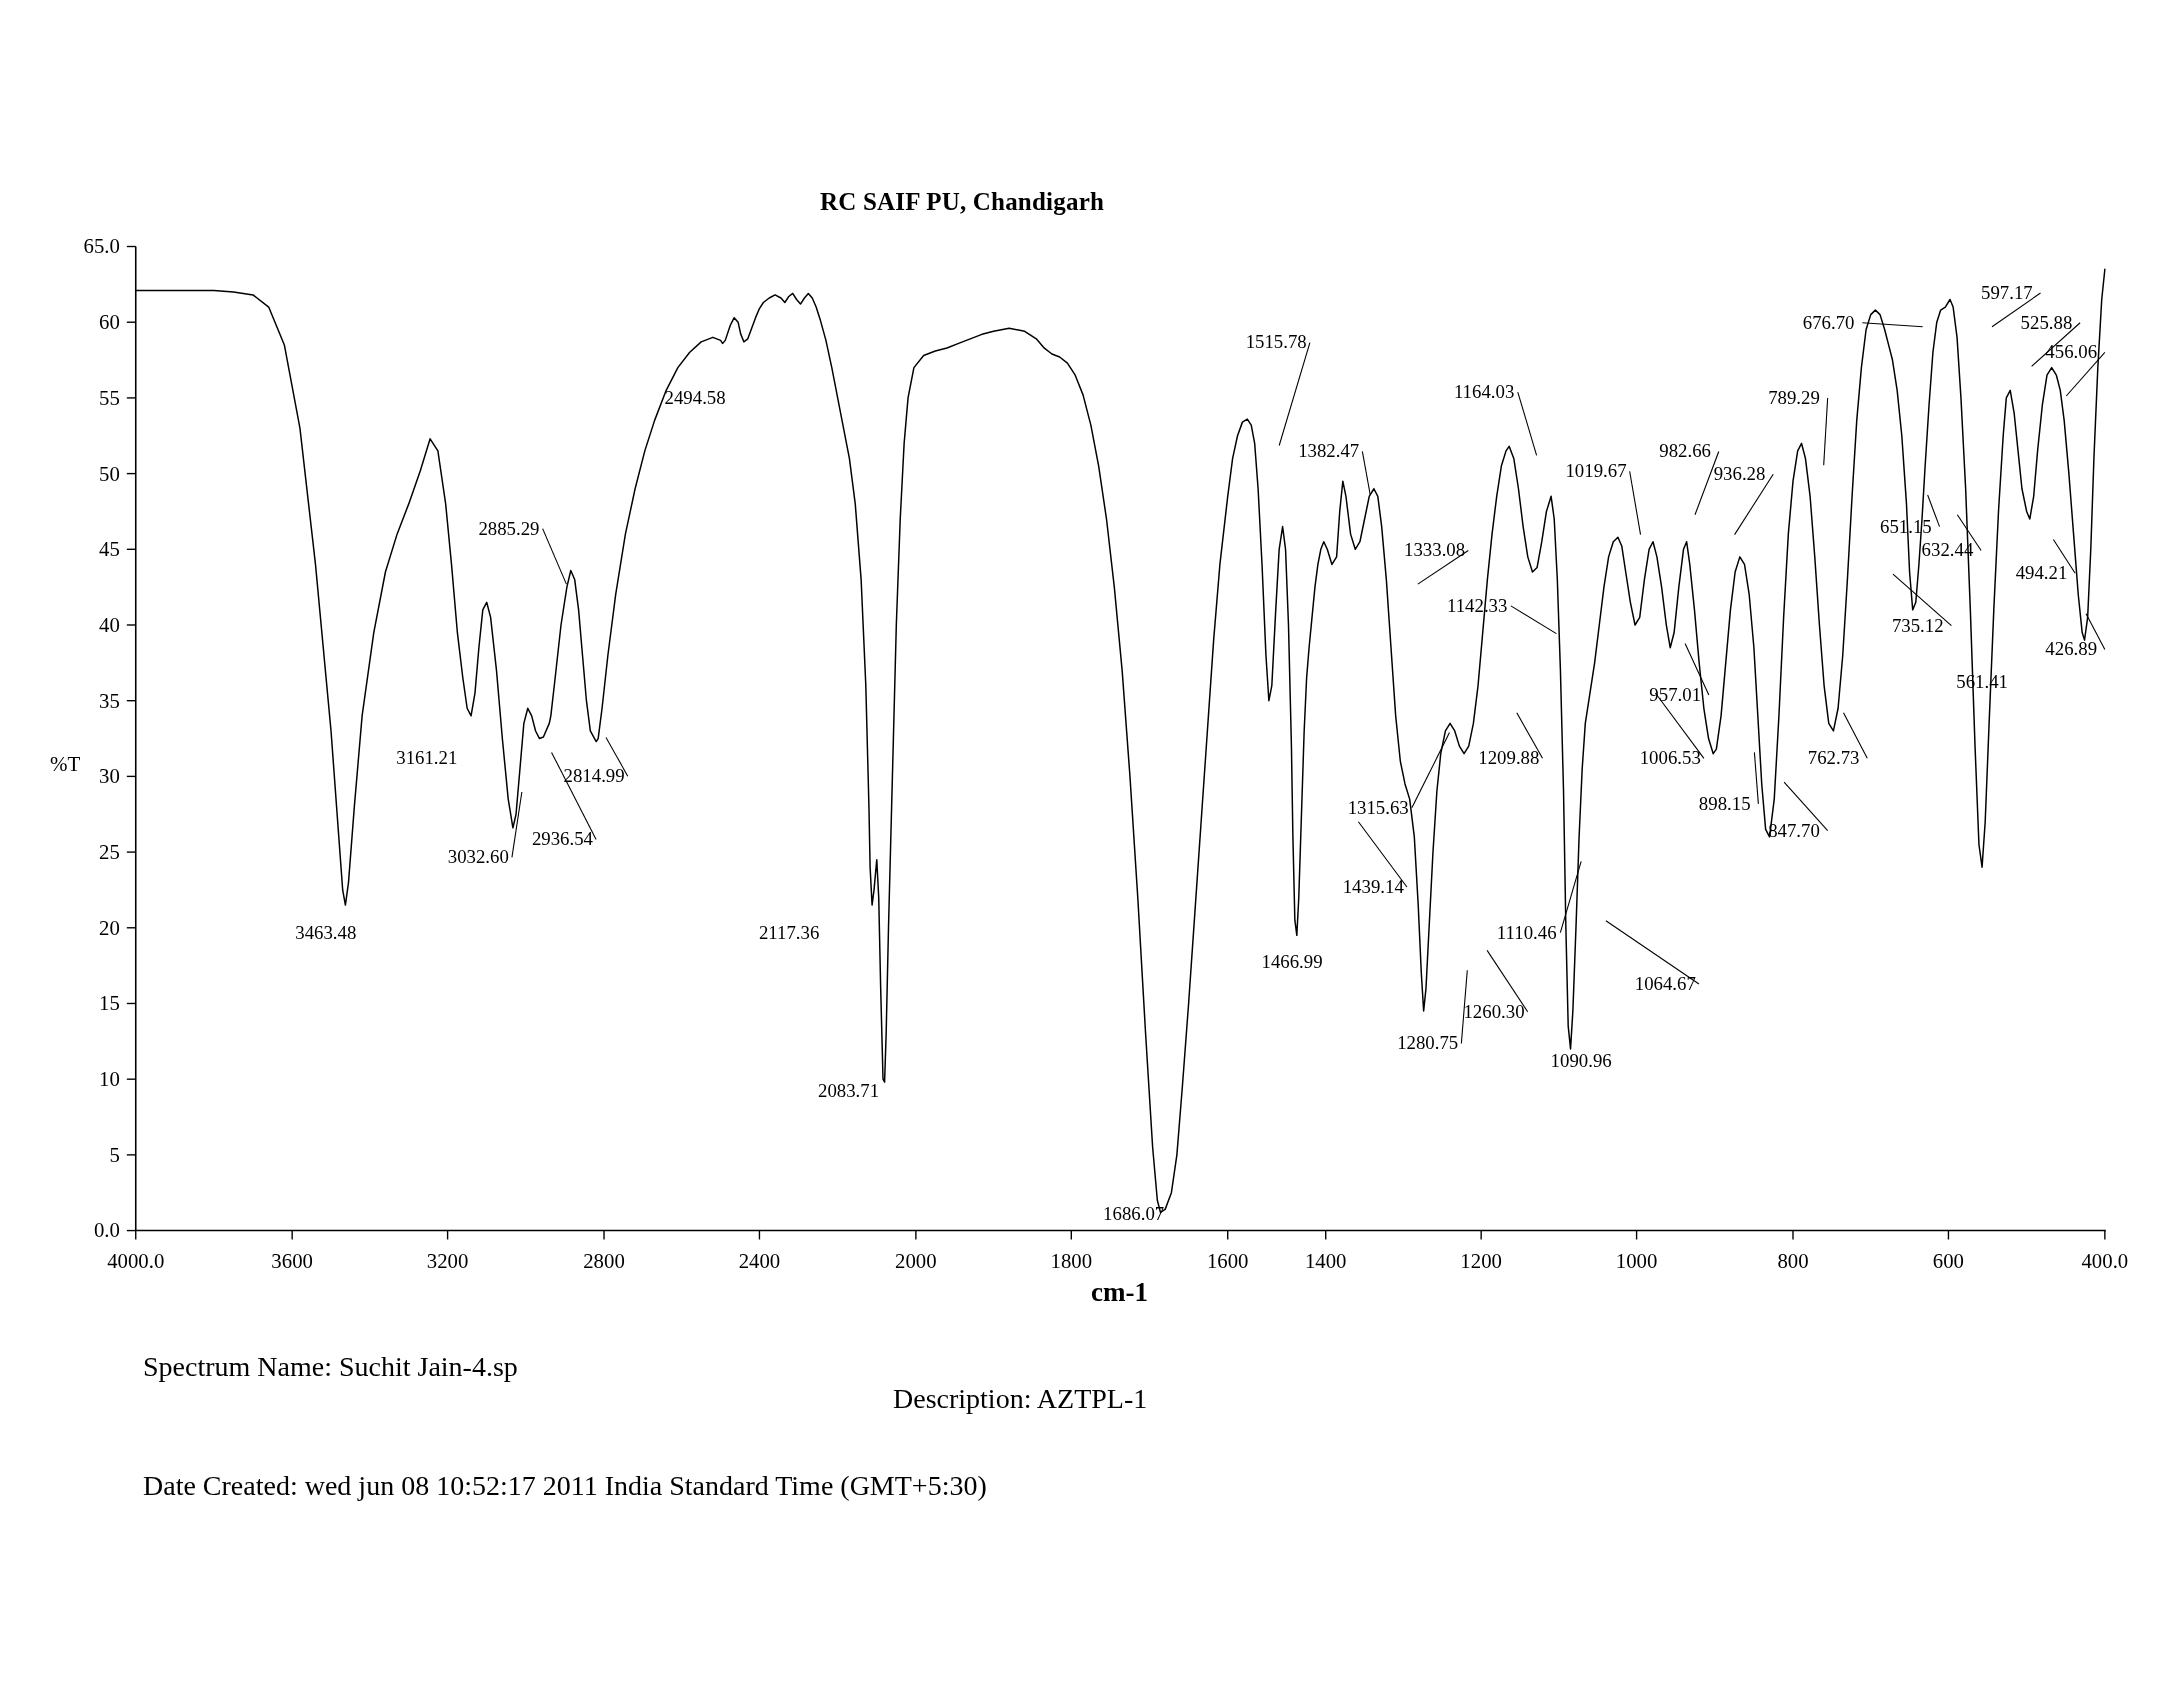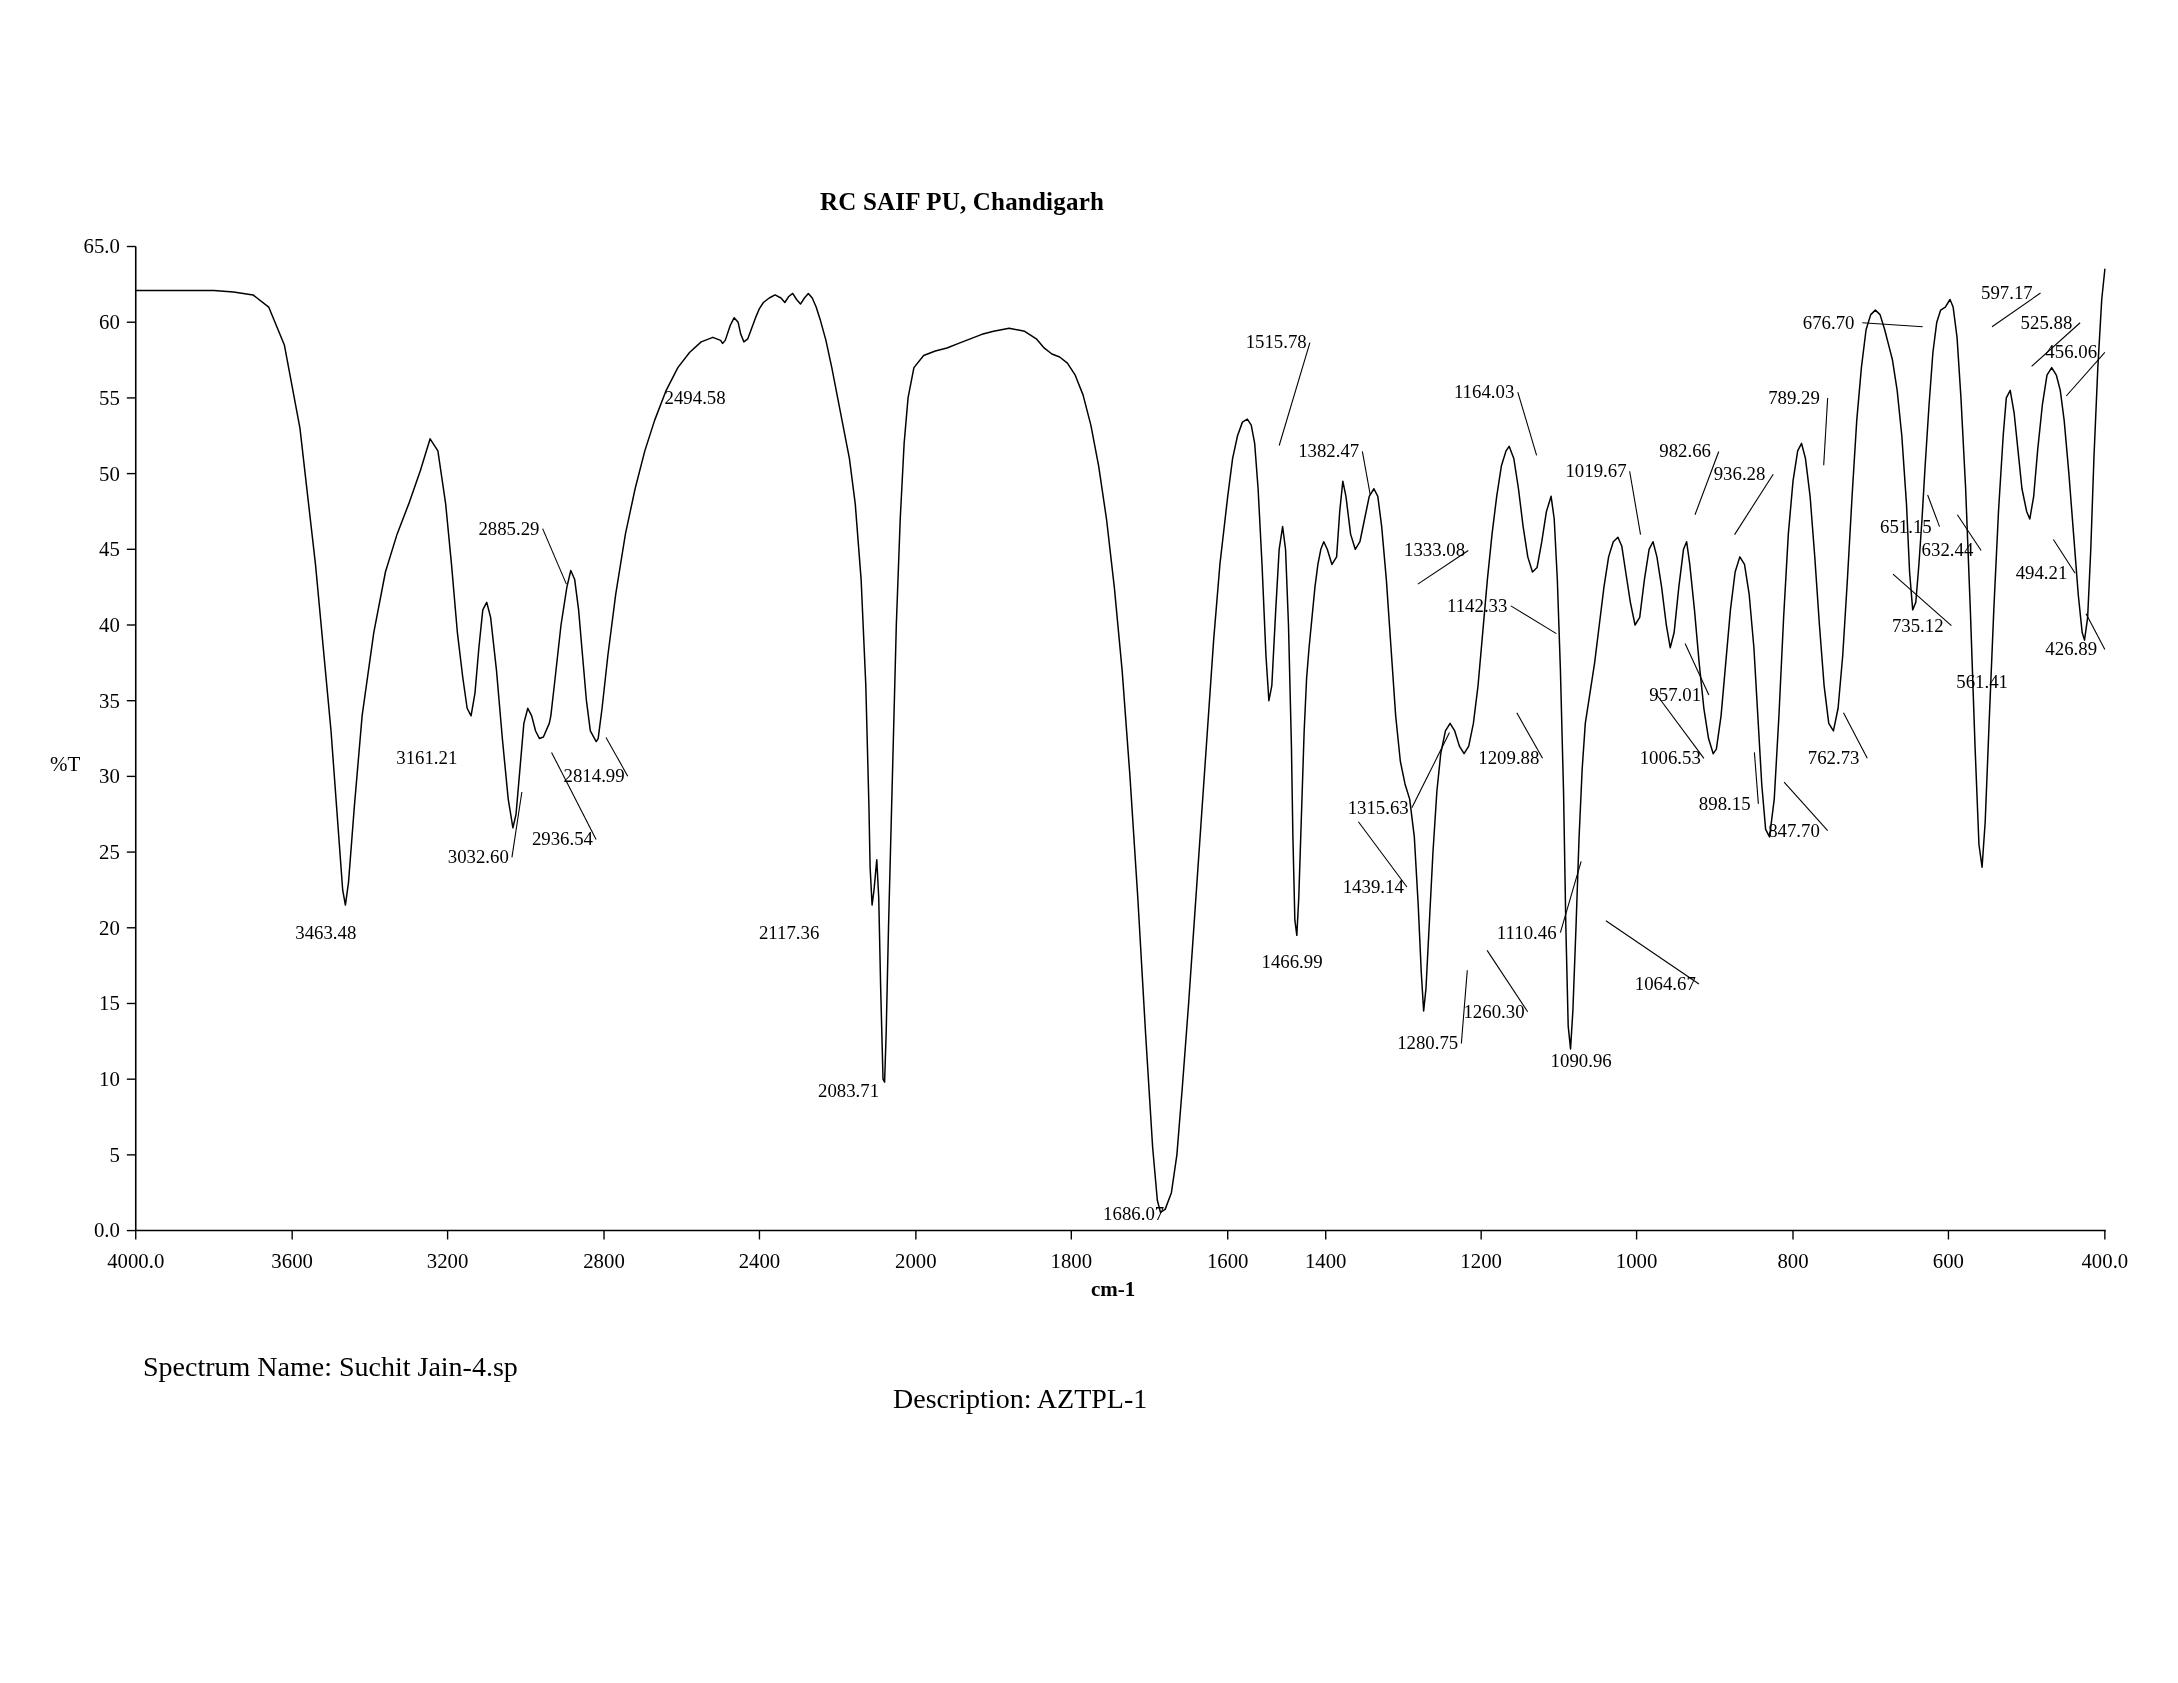--- a/index.html
+++ b/index.html
@@ -51,21 +51,21 @@
     position: absolute;
     left: 38px;
     top: 752px;
     font-size: 21px;
     font-family: "Liberation Serif", serif;
   }
   .axis-label-x {
     position: absolute;
     left: 1079px;
     top: 1277px;
-    font-size: 21px;
+    font-size: 27px;
     font-weight: bold;
     font-family: "Liberation Serif", serif;
   }
   .footer-line {
     position: absolute;
     font-size: 28px;
     font-family: "Liberation Serif", serif;
     white-space: nowrap;
   }
   #spectrum-name { left: 131px; top: 1351px; }
@@ -241,15 +241,16 @@
           <text class="peaklabel" x="2080" y="662" text-anchor="middle">426.89</text>
         </g>
     </svg>
 
     <div class="axis-label-y">%T</div>
     <div class="axis-label-x">cm-1</div>
   </div>
 
   <div class="footer-line" id="spectrum-name">Spectrum Name: Suchit Jain-4.sp</div>
   <div class="footer-line" id="description">Description: AZTPL-1</div>
+  <div class="footer-line" id="date-created">Date Created: wed jun 08 10:52:17 2011 India Standard Time (GMT+5:30)</div>
 
 </div>
 
 
 </body></html>

